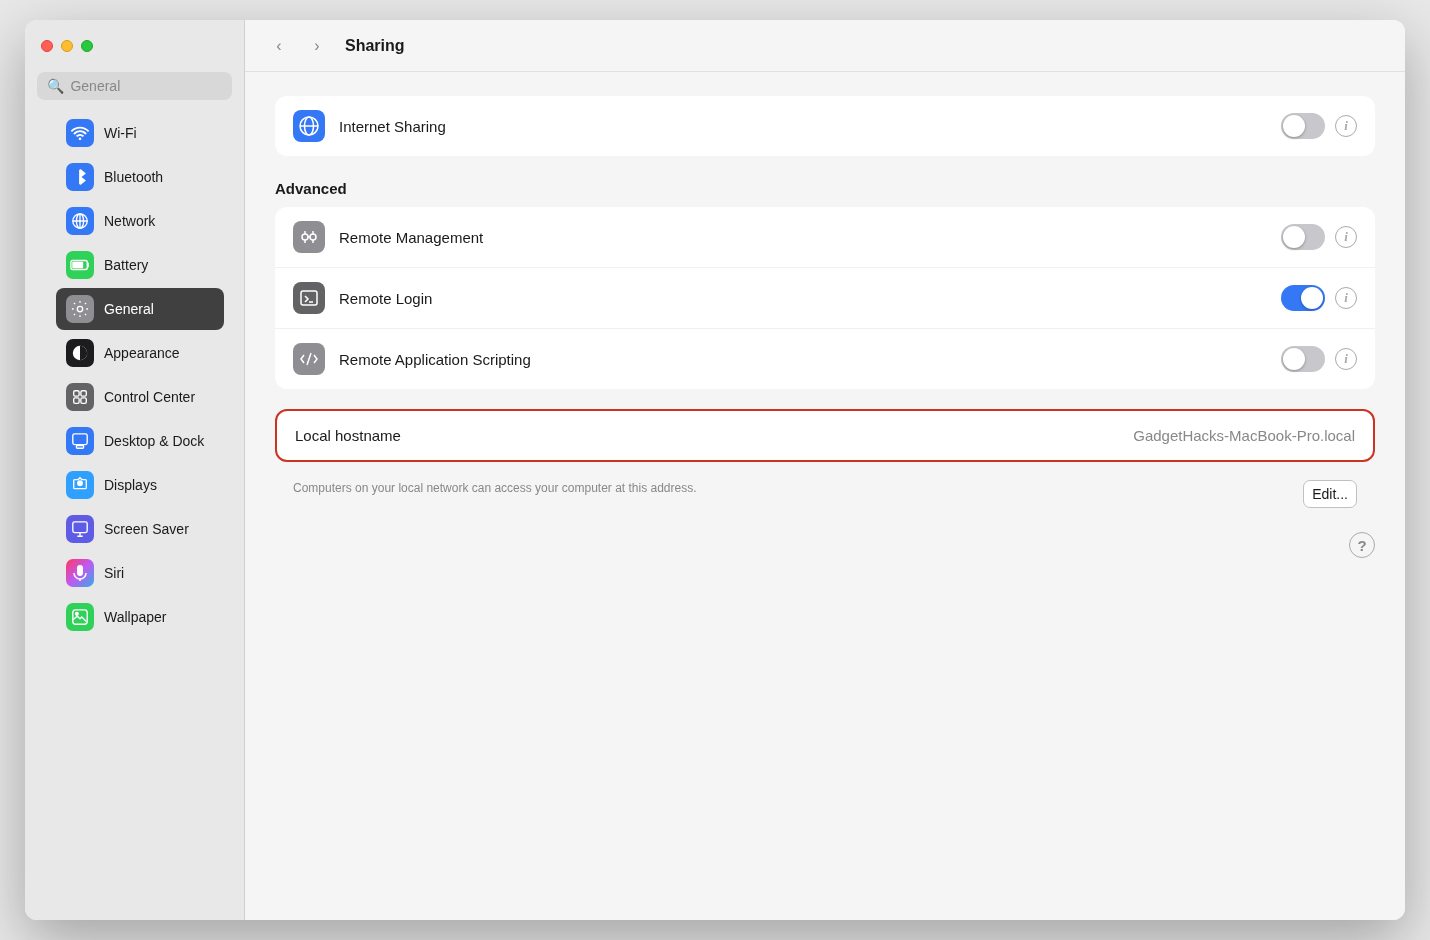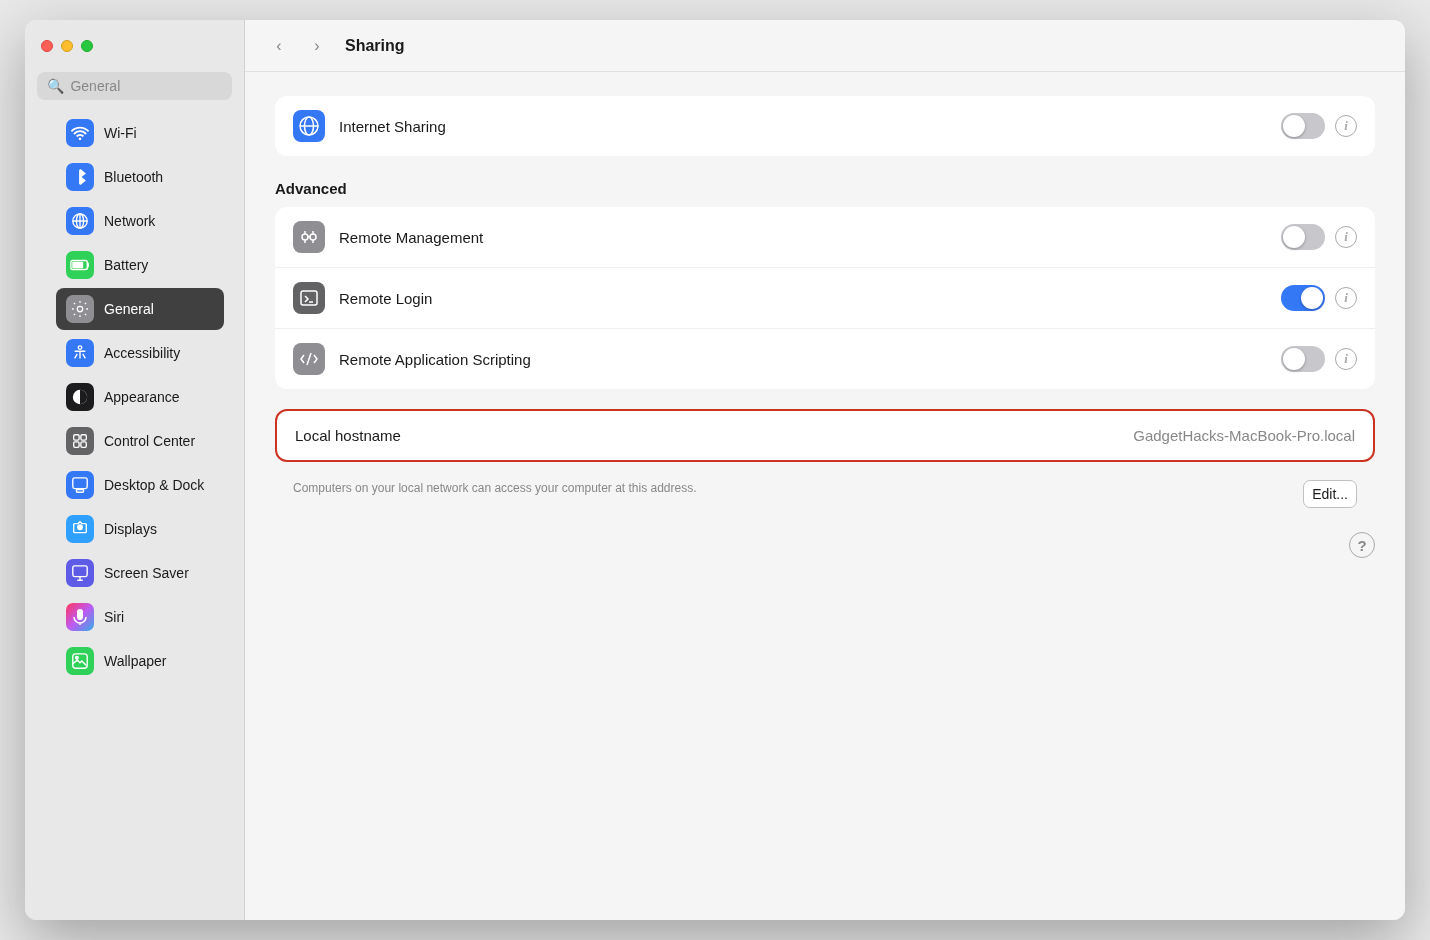--- a/index.html
+++ b/index.html
@@ -384,29 +384,20 @@
       <div class="sidebar-item active">
         <div class="item-icon icon-general">
           <svg width="18" height="18" viewBox="0 0 20 20" fill="none" stroke="white" stroke-width="1.5">
             <circle cx="10" cy="10" r="3"></circle>
             <path d="M10 1v2M10 17v2M1 10h2M17 10h2M3.2 3.2l1.4 1.4M15.4 15.4l1.4 1.4M3.2 16.8l1.4-1.4M15.4 4.6l1.4-1.4"></path>
           </svg>
         </div>
         <span class="item-label">General</span>
       </div>
 
-      <div class="sidebar-item">
-        <div class="item-icon icon-accessibility">
-          <svg width="18" height="18" viewBox="0 0 20 20" fill="none" stroke="white" stroke-width="1.5">
-            <circle cx="10" cy="4" r="2"></circle>
-            <path d="M4 8h12M10 8v8M7 11l-3 5M13 11l3 5"></path>
-          </svg>
-        </div>
-        <span class="item-label">Accessibility</span>
-      </div>
 
       <div class="sidebar-item">
         <div class="item-icon icon-appearance">
           <svg width="18" height="18" viewBox="0 0 20 20" fill="none">
             <circle cx="10" cy="10" r="8" fill="white"></circle>
             <path d="M10 2a8 8 0 0 1 0 16" fill="#1c1c1e"></path>
           </svg>
         </div>
         <span class="item-label">Appearance</span>
       </div>

